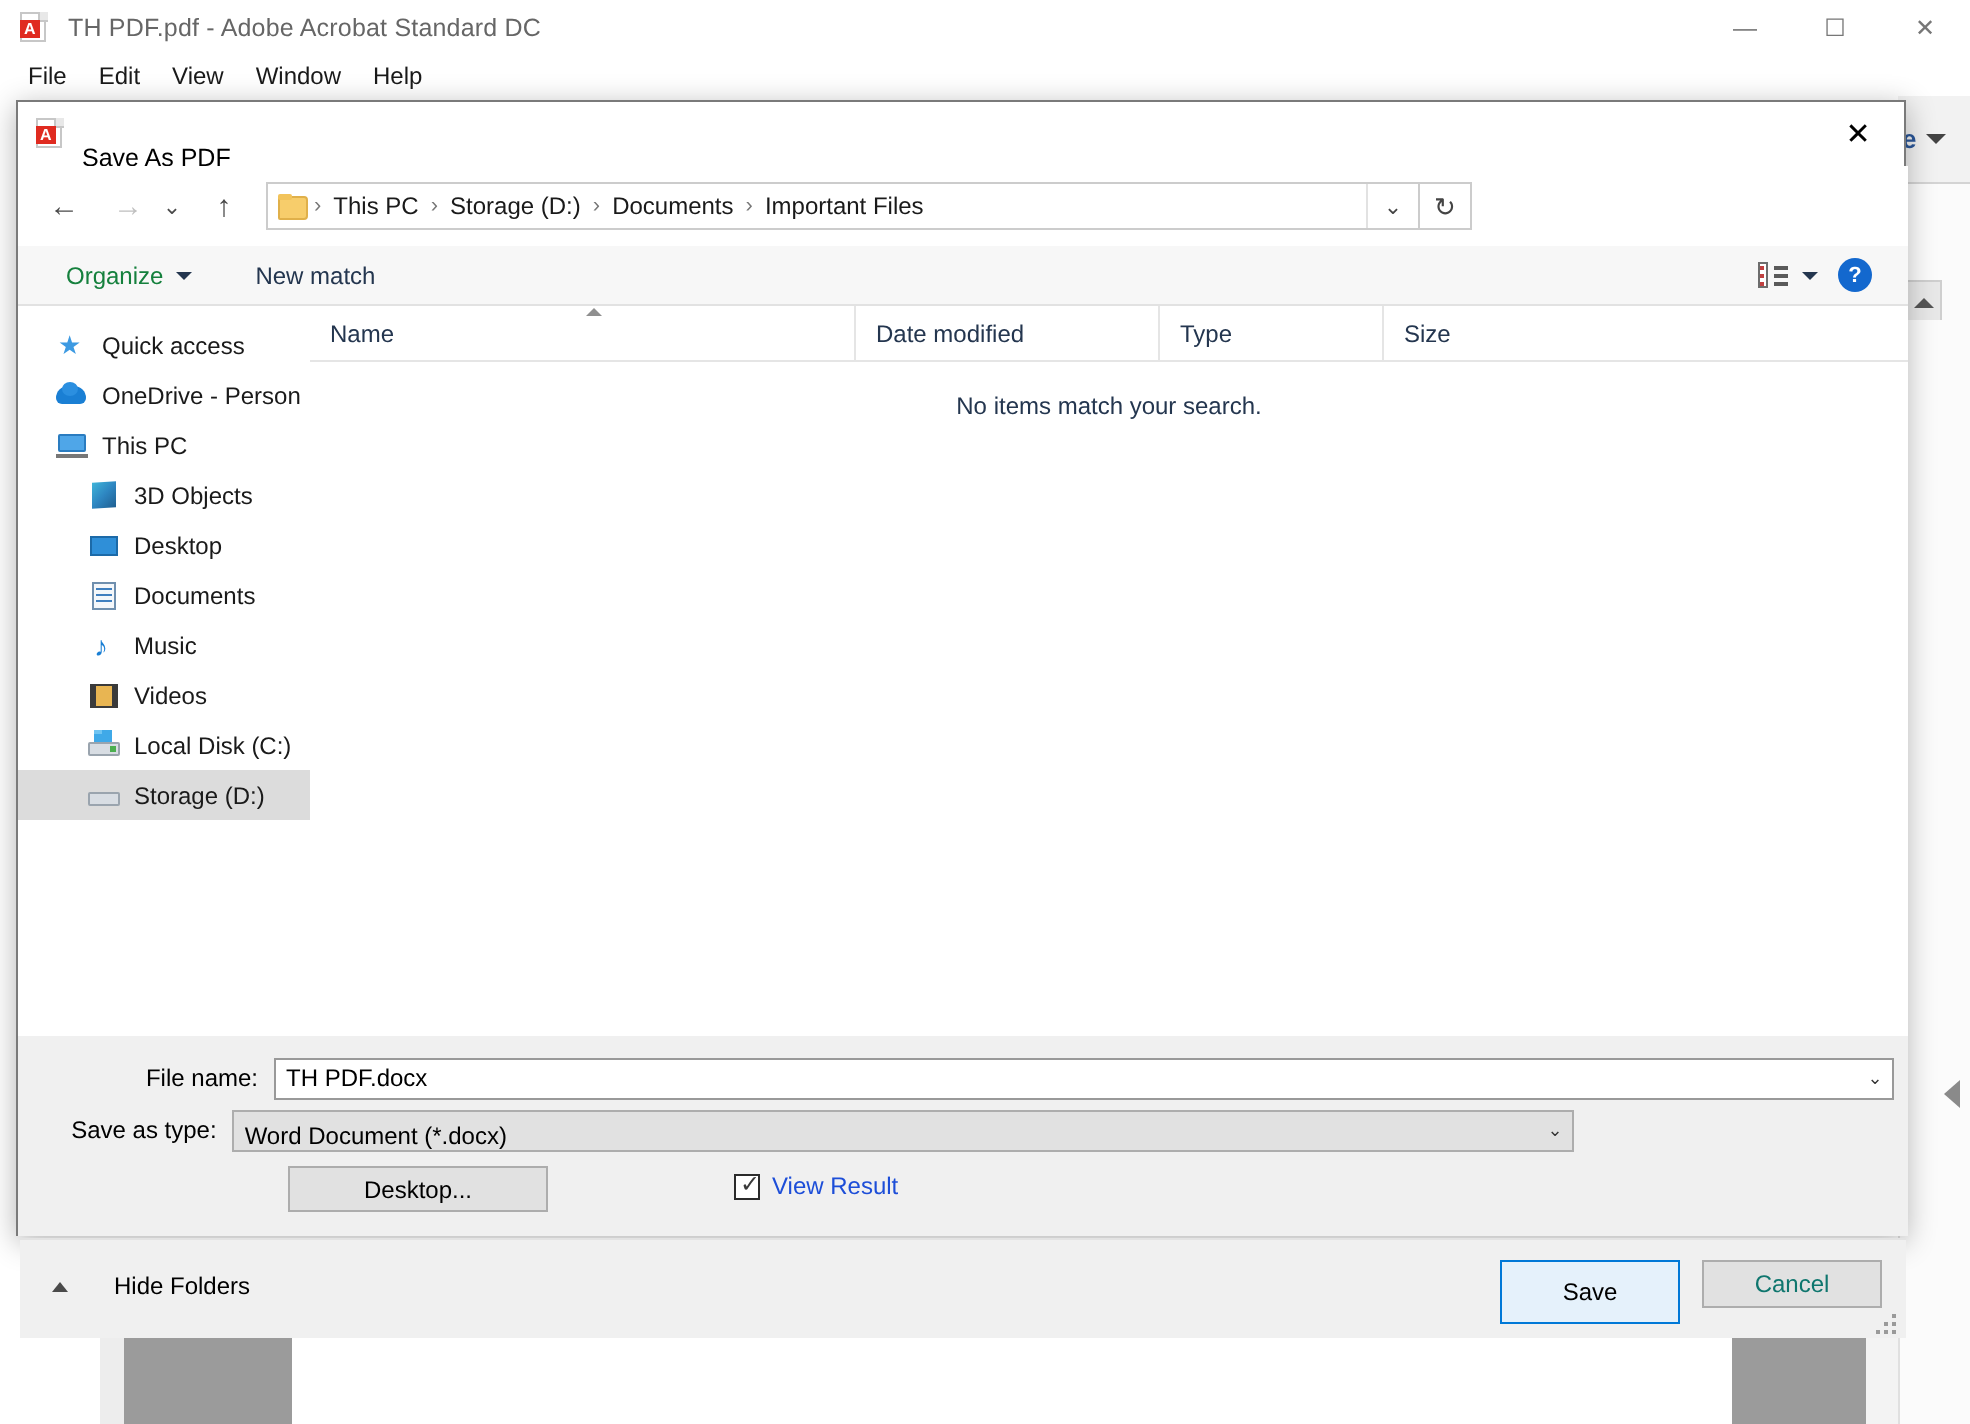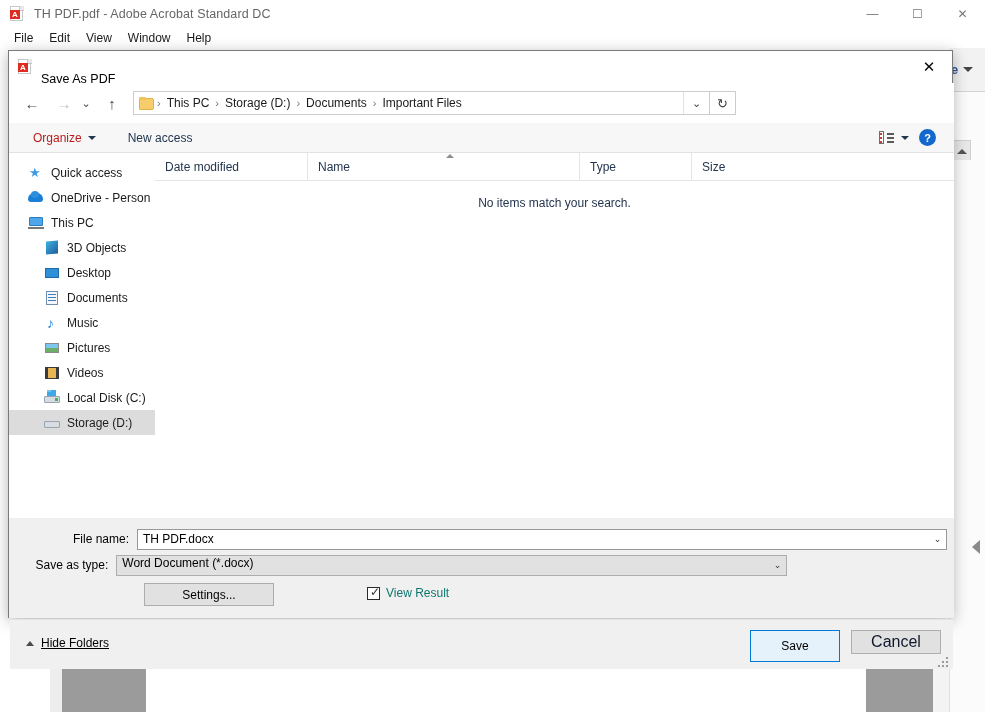--- a/index.html
+++ b/index.html
@@ -145,21 +145,21 @@
   #search-text { font-size: 12px; color: #555; }
 
   
   #cmdbar {
     position: absolute; left: 0; top: 72px; width: 945px; height: 30px;
     background: #f7f7f7; border-bottom: 1px solid #e2e2e2;
     display: flex; align-items: center;
   }
   #organize-btn {
     margin-left: 18px; display: flex; align-items: center; gap: 6px;
-    font-size: 12px; color: #b91c1c; padding: 3px 6px;
+    font-size: 12px; color: #15803d; padding: 3px 6px;
   }
   .tri-down { width: 0; height: 0; border-left: 4px solid transparent; border-right: 4px solid transparent; border-top: 4px solid #24364f; }
   #newfolder-btn { margin-left: 20px; font-size: 12px; color: #24364f; padding: 3px 6px; }
   #cmd-spacer { flex: 1; }
   #viewmode-btn { display: flex; align-items: center; gap: 7px; padding: 3px 4px; margin-right: 6px; }
   #viewmode-icon { width: 15px; height: 13px; position: relative; }
   #help-btn {
     margin-right: 18px; width: 17px; height: 17px; border-radius: 50%;
     background: #1368ce; color: #fff; font-size: 11px; font-weight: bold;
     display: flex; align-items: center; justify-content: center;
@@ -218,59 +218,59 @@
     width: 810px; height: 21px; background: #ffffff; border: 1px solid #999999;
     display: flex; align-items: center;
   }
   #filename-value { flex: 1; padding-left: 5px; font-size: 12px; color: #000; }
   .combo-arrow {
     width: 17px; height: 19px; display: flex; align-items: center; justify-content: center;
     font-size: 9px; color: #333;
   }
   #savetype-combo {
     width: 810px; height: 21px; background: #e1e1e1; border: 1px solid #adadad;
-    display: flex; align-items: flex-start;
+    display: flex; align-items: flex-end;
   }
   #savetype-value { flex: 1; padding-left: 5px; font-size: 12px; color: #000; }
 
   #settings-btn {
     position: absolute; left: 135px; top: 65px; width: 130px; height: 23px;
     background: #e1e1e1; border: 1px solid #adadad;
     font-size: 12px; color: #000; display: flex; align-items: center; justify-content: center;
   }
 
   #viewresult-wrap {
     position: absolute; left: 358px; top: 68px; display: flex; align-items: center; gap: 6px;
   }
   #viewresult-box {
     width: 13px; height: 13px; border: 1px solid #2b2b2b; background: #fff;
     position: relative;
   }
   #viewresult-check {
     position: absolute; left: 2px; top: -2px; font-size: 12px; color: #3a3a3a; line-height: 1;
   }
-  #viewresult-label { font-size: 12px; color: #0f766e; }
+  #viewresult-label { font-size: 12px; color: #1d4ed8; }
   #bottombar {
     position: absolute; left: 1px; top: 568px; width: 943px; height: 50px;
     background: #f0f0f0; border-top: 1px solid #e3e3e3;
   }
   #hide-folders {
-    position: absolute; left: 16px; top: 16px; display: flex; align-items: center; gap: 7px;
-    font-size: 12px; color: #000; text-decoration: underline;
+    position: absolute; left: 16px; top: 16px; display: flex; align-items: center; gap: 23px;
+    font-size: 12px; color: #000;
   }
   .tri-up-small { width: 0; height: 0; border-left: 4px solid transparent; border-right: 4px solid transparent; border-bottom: 5px solid #4a4a4a; }
   #save-btn {
     position: absolute; left: 740px; top: 10px; width: 90px; height: 32px;
     background: #e5f1fb; border: 1px solid #0078d7;
     font-size: 12px; color: #000; display: flex; align-items: center; justify-content: center;
   }
   #cancel-btn {
     position: absolute; left: 841px; top: 10px; width: 90px; height: 24px;
     background: #e1e1e1; border: 1px solid #adadad;
-    font-size: 16px; color: #0f172a; display: flex; align-items: center; justify-content: center;
+    font-size: 12px; color: #0f766e; display: flex; align-items: center; justify-content: center;
   }
   #resize-grip {
     position: absolute; right: 3px; bottom: 2px; width: 12px; height: 12px;
   }
   .grip-dot { position: absolute; width: 2px; height: 2px; background: #9a9a9a; }
 
   
   .pdf-ico-body { position: absolute; left: 1px; top: 0px; width: 13px; height: 15px; background: #ffffff; border: 1px solid #c7c7c7; }
   .pdf-ico-fold { position: absolute; right: 1px; top: 0px; width: 5px; height: 5px; background: #e8e8e8; border-left: 1px solid #c7c7c7; border-bottom: 1px solid #c7c7c7; }
   .pdf-ico-mark { position: absolute; left: 1px; top: 4px; width: 10px; height: 9px; background: #e02b20; }
@@ -393,21 +393,21 @@
 
       <div id="refresh-btn">↻</div>
 
     </div>
 
     <div id="cmdbar">
       <div id="organize-btn">
         <span>Organize</span>
         <span class="tri-down"></span>
       </div>
-      <div id="newfolder-btn">New access</div>
+      <div id="newfolder-btn">New match</div>
       <div id="cmd-spacer"></div>
       <div id="viewmode-btn">
         <span id="viewmode-icon">
           <span class="vm-col vm-box"></span>
           <span class="vm-col vm-dot" style="top:2px;"></span>
           <span class="vm-col vm-dot" style="top:6px;"></span>
           <span class="vm-col vm-dot" style="top:10px;"></span>
           <span class="vm-col vm-line" style="left:8px; top:2px; width:7px;"></span>
           <span class="vm-col vm-line" style="left:8px; top:6px; width:7px;"></span>
           <span class="vm-col vm-line" style="left:8px; top:10px; width:7px;"></span>
@@ -469,27 +469,20 @@
         </div>
 
 
         <div class="side-item lvl2">
           <span class="side-ico">
               <span class="ic-music">♪</span>
             </span>
           <span>Music</span>
         </div>
 
-        <div class="side-item lvl2">
-          <span class="side-ico">
-              <span class="ic-pic-frame"></span>
-              <span class="ic-pic-img"></span>
-            </span>
-          <span>Pictures</span>
-        </div>
 
         <div class="side-item lvl2">
           <span class="side-ico">
               <span class="ic-vid-body"></span>
               <span class="ic-vid-inner"></span>
             </span>
           <span>Videos</span>
         </div>
 
         <div class="side-item lvl2">
@@ -506,26 +499,26 @@
           <span class="side-ico">
               <span class="ic-hdd-body"></span>
             </span>
           <span>Storage (D:)</span>
         </div>
 
       </div>
 
       <div id="filepane">
         <div id="col-header">
-          <div class="col col-date">
-            <span>Date modified</span>
-          </div>
           <div class="col col-name">
             <span>Name</span>
             <span id="sort-caret"></span>
+          </div>
+          <div class="col col-date">
+            <span>Date modified</span>
           </div>
           <div class="col col-type">
             <span>Type</span>
           </div>
           <div class="col col-size">
             <span>Size</span>
           </div>
         </div>
         <div id="empty-msg">No items match your search.</div>
       </div>
@@ -542,21 +535,21 @@
       </div>
 
       <div id="row-savetype">
         <div class="form-label">Save as type:</div>
         <div id="savetype-combo">
           <div id="savetype-value">Word Document (*.docx)</div>
           <div class="combo-arrow">⌄</div>
         </div>
       </div>
 
-      <div id="settings-btn">Settings...</div>
+      <div id="settings-btn">Desktop...</div>
 
       <div id="viewresult-wrap">
         <div id="viewresult-box">
           <span id="viewresult-check">✓</span>
         </div>
         <div id="viewresult-label">View Result</div>
       </div>
     </div>
 
     <div id="bottombar">

